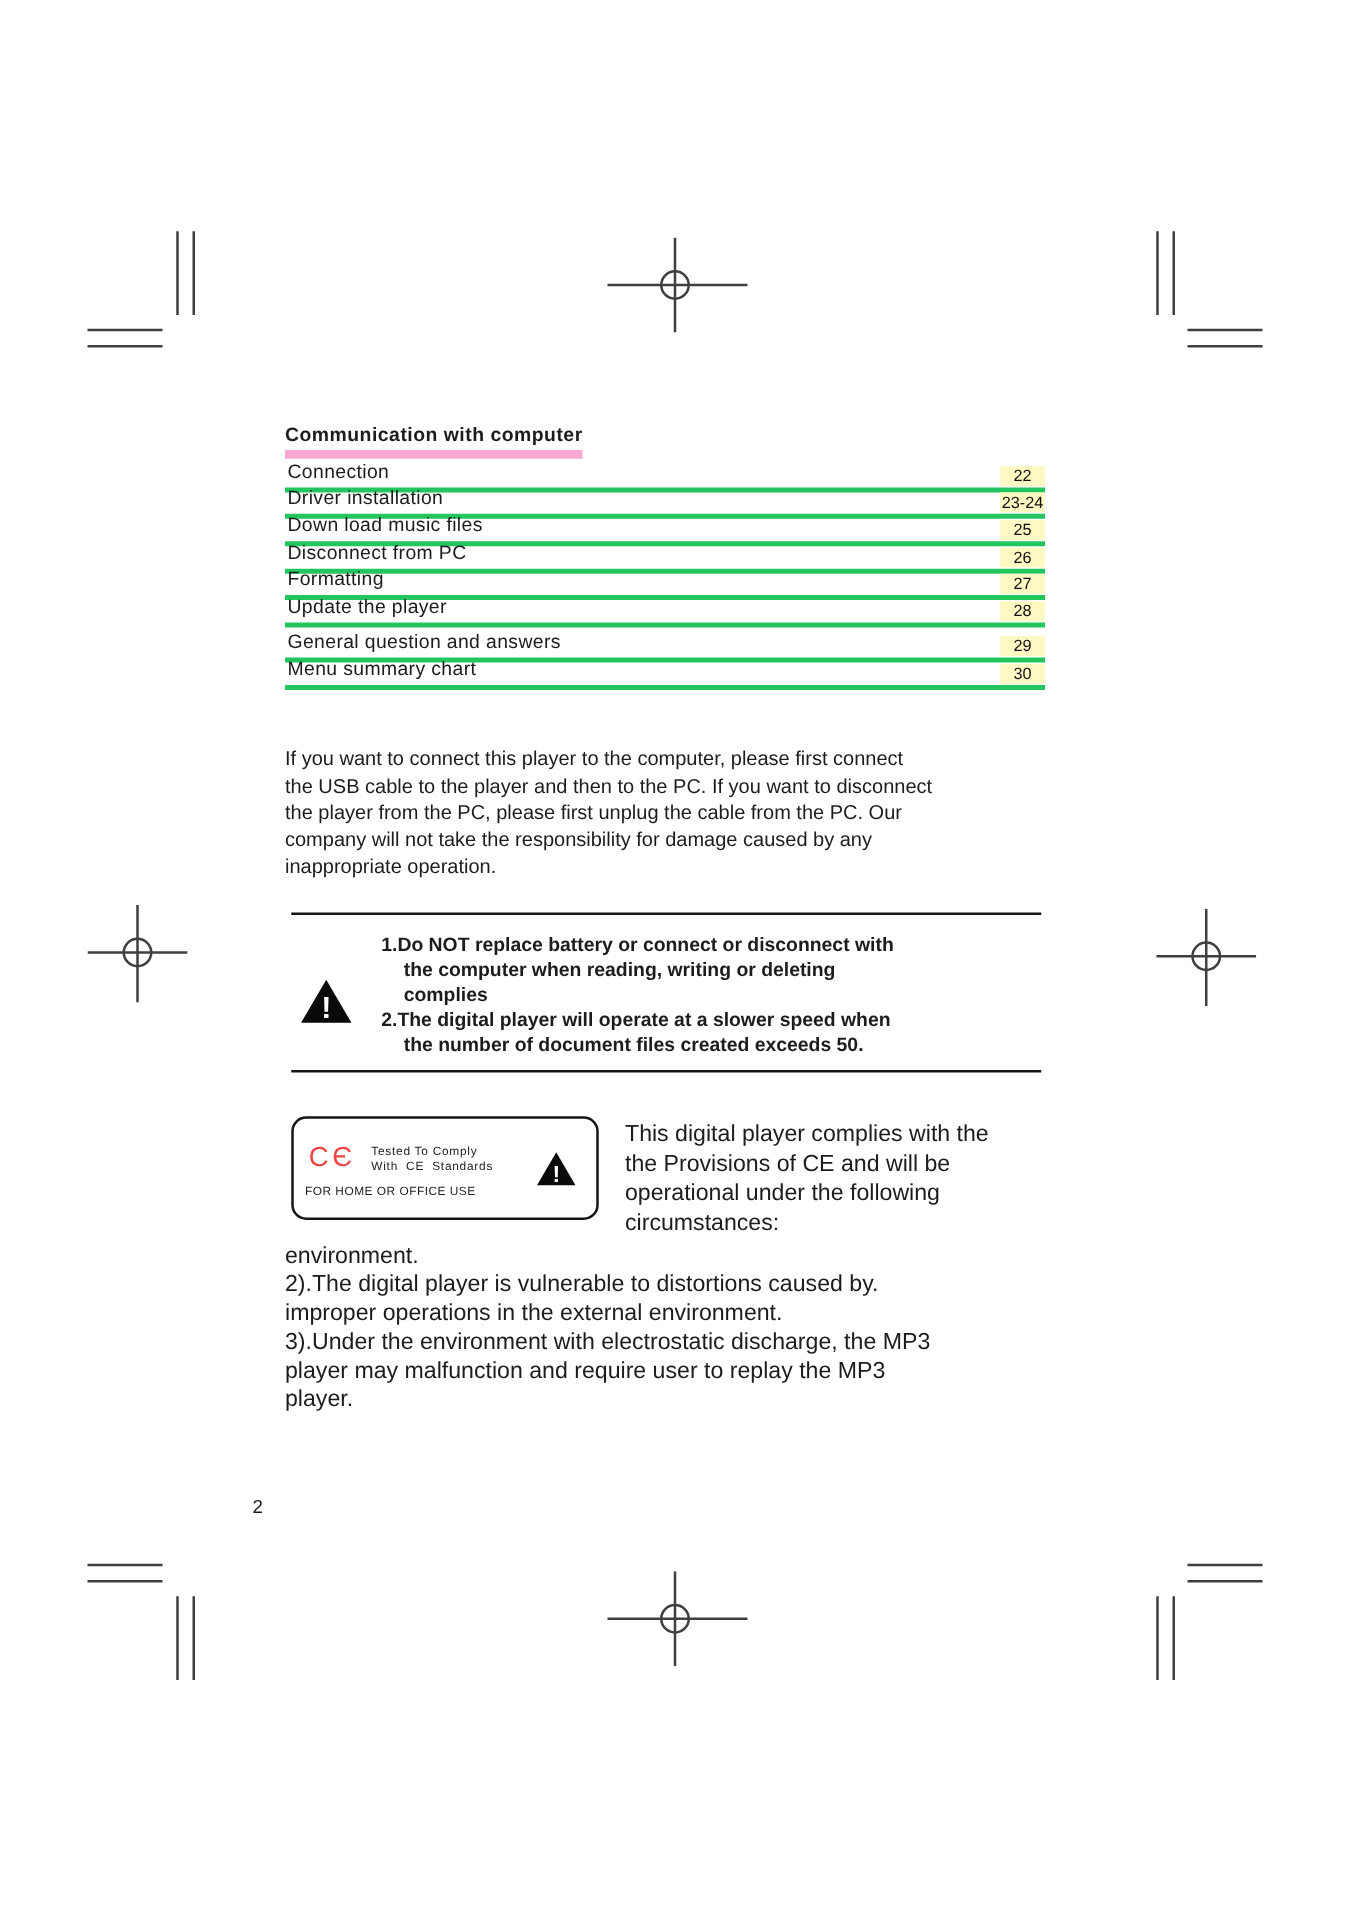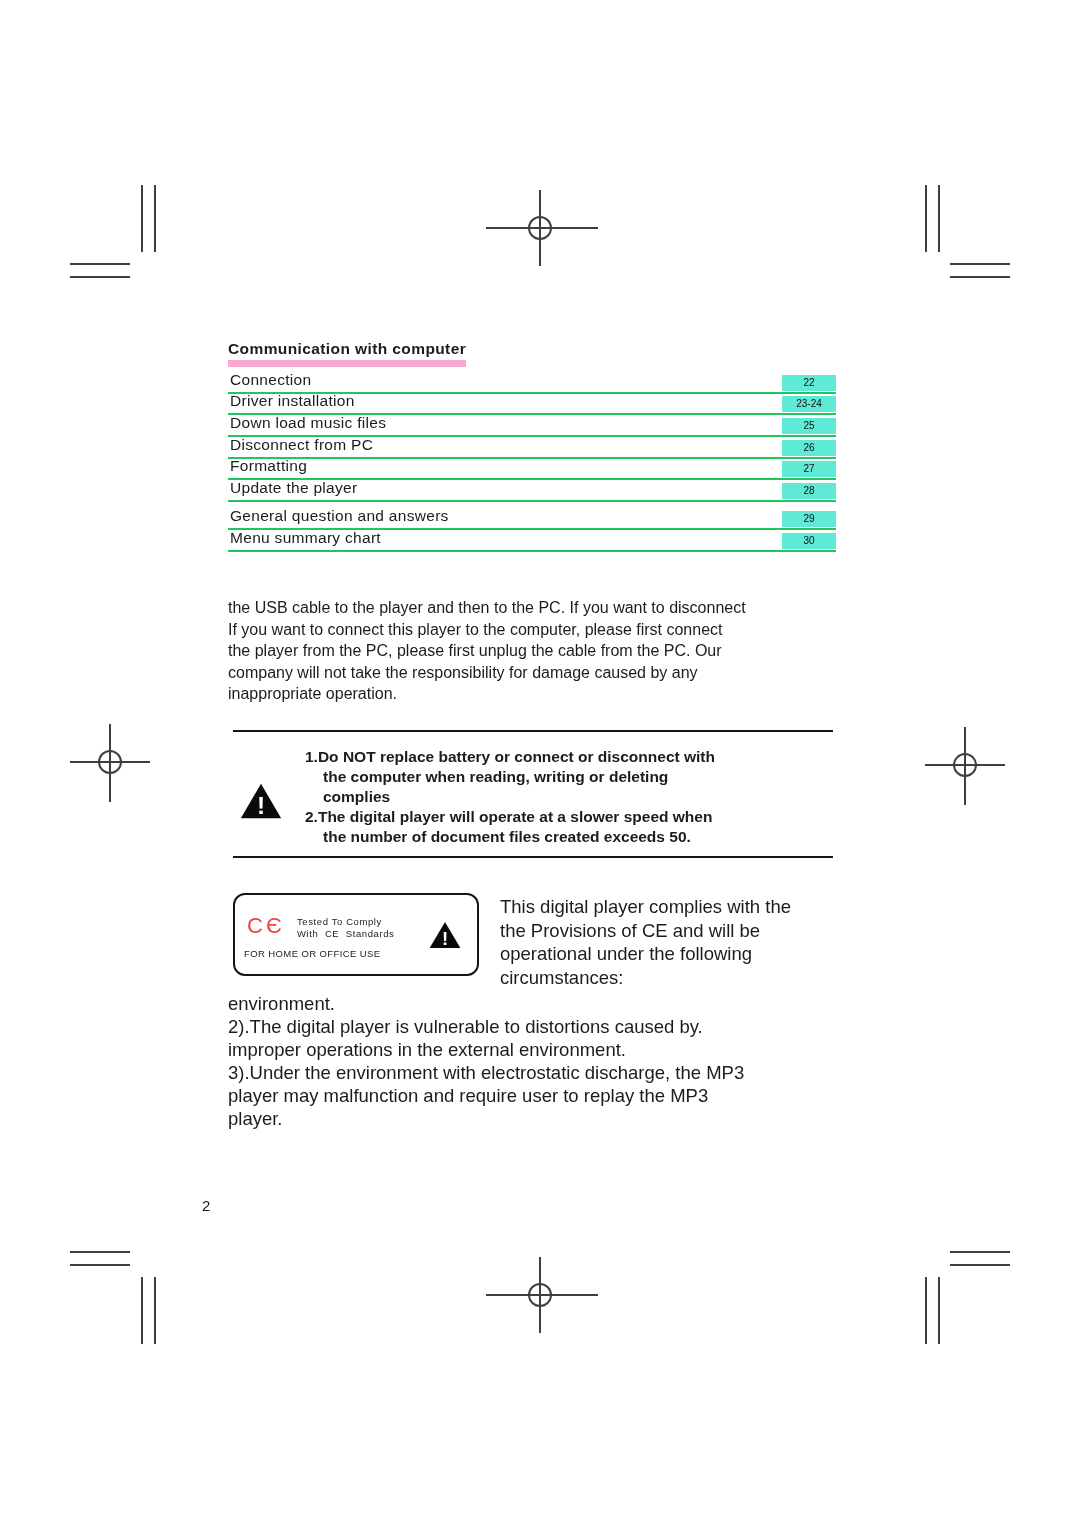--- a/index.html
+++ b/index.html
@@ -13,26 +13,26 @@
   .crosshair { position:absolute; }
   .crosshair line, .crosshair circle { stroke:#3f3f3f; stroke-width:2; fill:none; }
   
   .heading {
     position:absolute; left:228px; top:340px;
     font-size:15.5px; font-weight:bold; letter-spacing:0.4px;
     border-bottom:7px solid #f9a8d4; padding-bottom:2px;
   }
   
   .toc { position:absolute; left:228px; top:372px; width:608px; }
-  .toc-row { position:relative; height:21.7px; border-bottom:2px solid #22c55e; box-sizing:border-box; }
+  .toc-row { position:relative; height:21.7px; border-bottom:4px solid #22c55e; box-sizing:border-box; }
   .toc-row.gap { margin-top:6px; }
   .toc-label { position:absolute; left:2px; bottom:3px; font-size:15.5px; letter-spacing:0.3px; white-space:nowrap; }
   .toc-page {
-    position:absolute; right:0; bottom:1px; width:54px; height:16px;
-    background:#5eead4; color:#111; font-size:10px; line-height:16px; text-align:center;
+    position:absolute; right:0; bottom:1px; width:36px; height:16px;
+    background:#fef9c3; color:#111; font-size:13px; line-height:16px; text-align:center;
   }
   
   .intro { position:absolute; left:228px; top:597px; width:660px; font-size:16px; }
   .intro div { line-height:21.5px; white-space:nowrap; }
   
   .rule { position:absolute; left:233px; width:600px; height:0; border-top:2px solid #161616; }
   .rule.top { top:730px; } .rule.bottom { top:856px; }
   .warn-icon-big { position:absolute; left:240px; top:782px; width:42px; height:38px; }
   .warn-text { position:absolute; left:305px; top:747px; width:545px; font-size:15.5px; font-weight:bold; }
   .warn-text div { line-height:20px; white-space:nowrap; }
@@ -132,22 +132,22 @@
       <span class="toc-label">General question and answers</span>
       <span class="toc-page">29</span>
     </div>
     <div class="toc-row">
       <span class="toc-label">Menu summary chart</span>
       <span class="toc-page">30</span>
     </div>
   </div>
 
   <div class="intro">
+    <div>If you want to connect this player to the computer, please first connect</div>
     <div>the USB cable to the player and then to the PC.  If you want to disconnect</div>
-    <div>If you want to connect this player to the computer, please first connect</div>
     <div>the player from the PC, please first unplug the cable from the PC.  Our</div>
     <div>company will not take the responsibility for damage caused by any</div>
     <div>inappropriate operation.</div>
   </div>
 
   <div class="rule top"></div>
   <svg class="warn-icon-big" viewBox="0 0 100 88">
     <polygon points="50,3 98,85 2,85" fill="#0a0a0a"></polygon>
     <text x="50" y="76" text-anchor="middle" font-size="58" font-weight="bold" fill="#ffffff">!</text>
   </svg>

